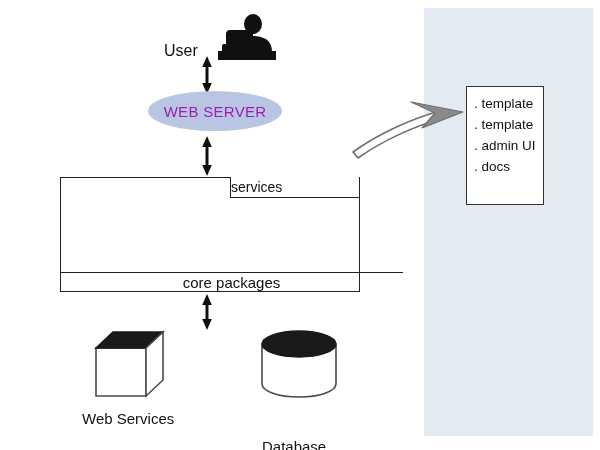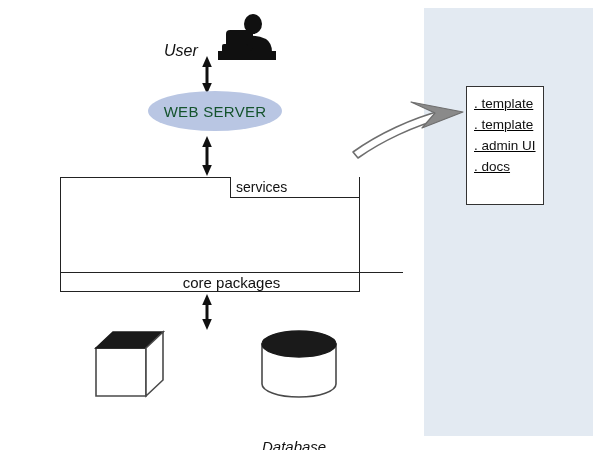--- a/index.html
+++ b/index.html
@@ -37,21 +37,20 @@
     height: 450px;
     pointer-events: none;
   }
 
   
   .lbl {
     position: absolute;
     color: #111111;
     white-space: nowrap;
     line-height: 1;
-    font-style: italic;
   }
   .lbl-user {
     left: 164px;
     top: 43px;
     font-size: 16px;
   }
   .ellipse-wrap {
     position: absolute;
     left: 148px;
     top: 91px;
@@ -63,21 +62,21 @@
   .ellipse-text {
     position: absolute;
     left: 0;
     top: 0;
     width: 134px;
     height: 40px;
     display: flex;
     align-items: center;
     justify-content: center;
     font-size: 15px;
-    color: #14532d;
+    color: #a21caf;
     letter-spacing: 0.3px;
   }
 
   
   .platform {
     position: absolute;
     left: 60px;
     top: 177px;
     width: 300px;
     height: 115px;
@@ -129,21 +128,20 @@
   }
   .services-row {
     width: 130px;
     height: 21px;
     box-sizing: border-box;
     border: 1.2px solid #222222;
     border-top: none;
     background: #ffffff;
     display: flex;
     align-items: center;
-    padding-left: 5px;
     font-size: 14px;
     color: #111111;
   }
 
   
   .lbl-webservices {
     left: 82px;
     top: 411px;
     font-size: 15px;
   }
@@ -158,21 +156,20 @@
   .list-box {
     position: absolute;
     left: 466px;
     top: 86px;
     width: 78px;
     height: 119px;
     border: 1.4px solid #333333;
     background: #ffffff;
     box-sizing: border-box;
     padding: 6px 0 0 7px;
-    text-decoration: underline;
   }
   .list-item {
     font-size: 13.5px;
     color: #111111;
     line-height: 21px;
     white-space: nowrap;
   }
 </style>
 </head>
 <body>
@@ -244,20 +241,21 @@
   </div>
 
   <div class="platform"></div>
 
   <div class="app-strip">
     <div class="services-row">services</div>
   </div>
 
   <div class="core-row">core packages</div>
 
+  <div class="lbl lbl-webservices">Web Services</div>
   <div class="lbl lbl-database">Database</div>
 
   <div class="list-box">
     <div class="list-item">. template</div>
     <div class="list-item">. template</div>
     <div class="list-item">. admin UI</div>
     <div class="list-item">. docs</div>
   </div>
 
 </div>

